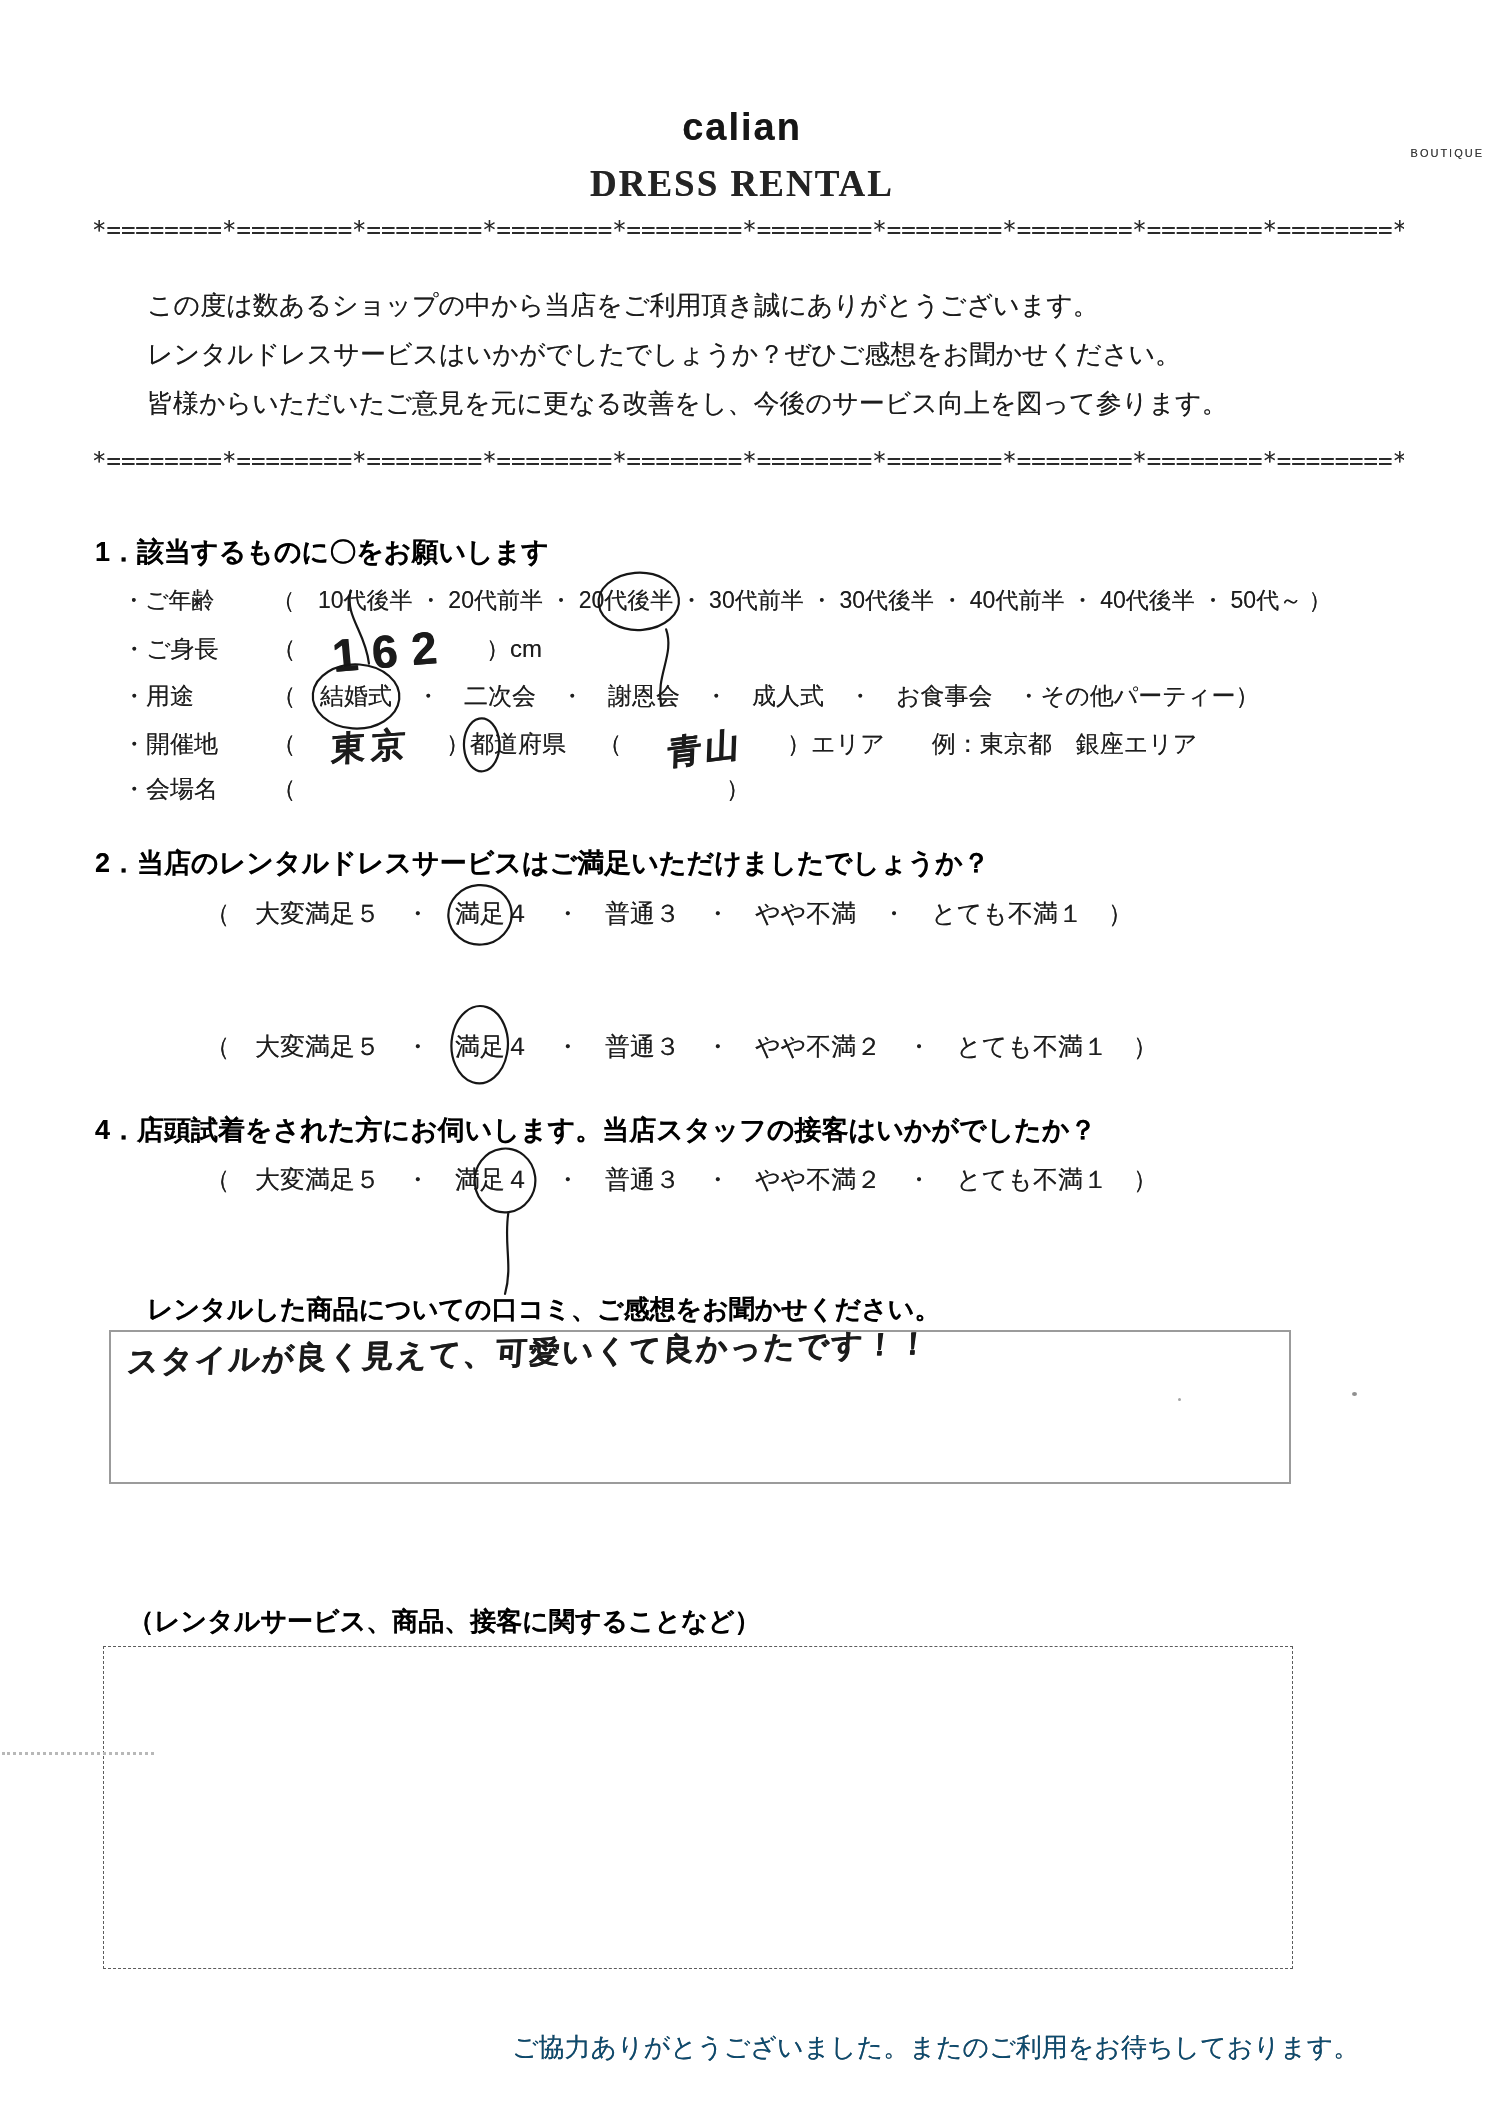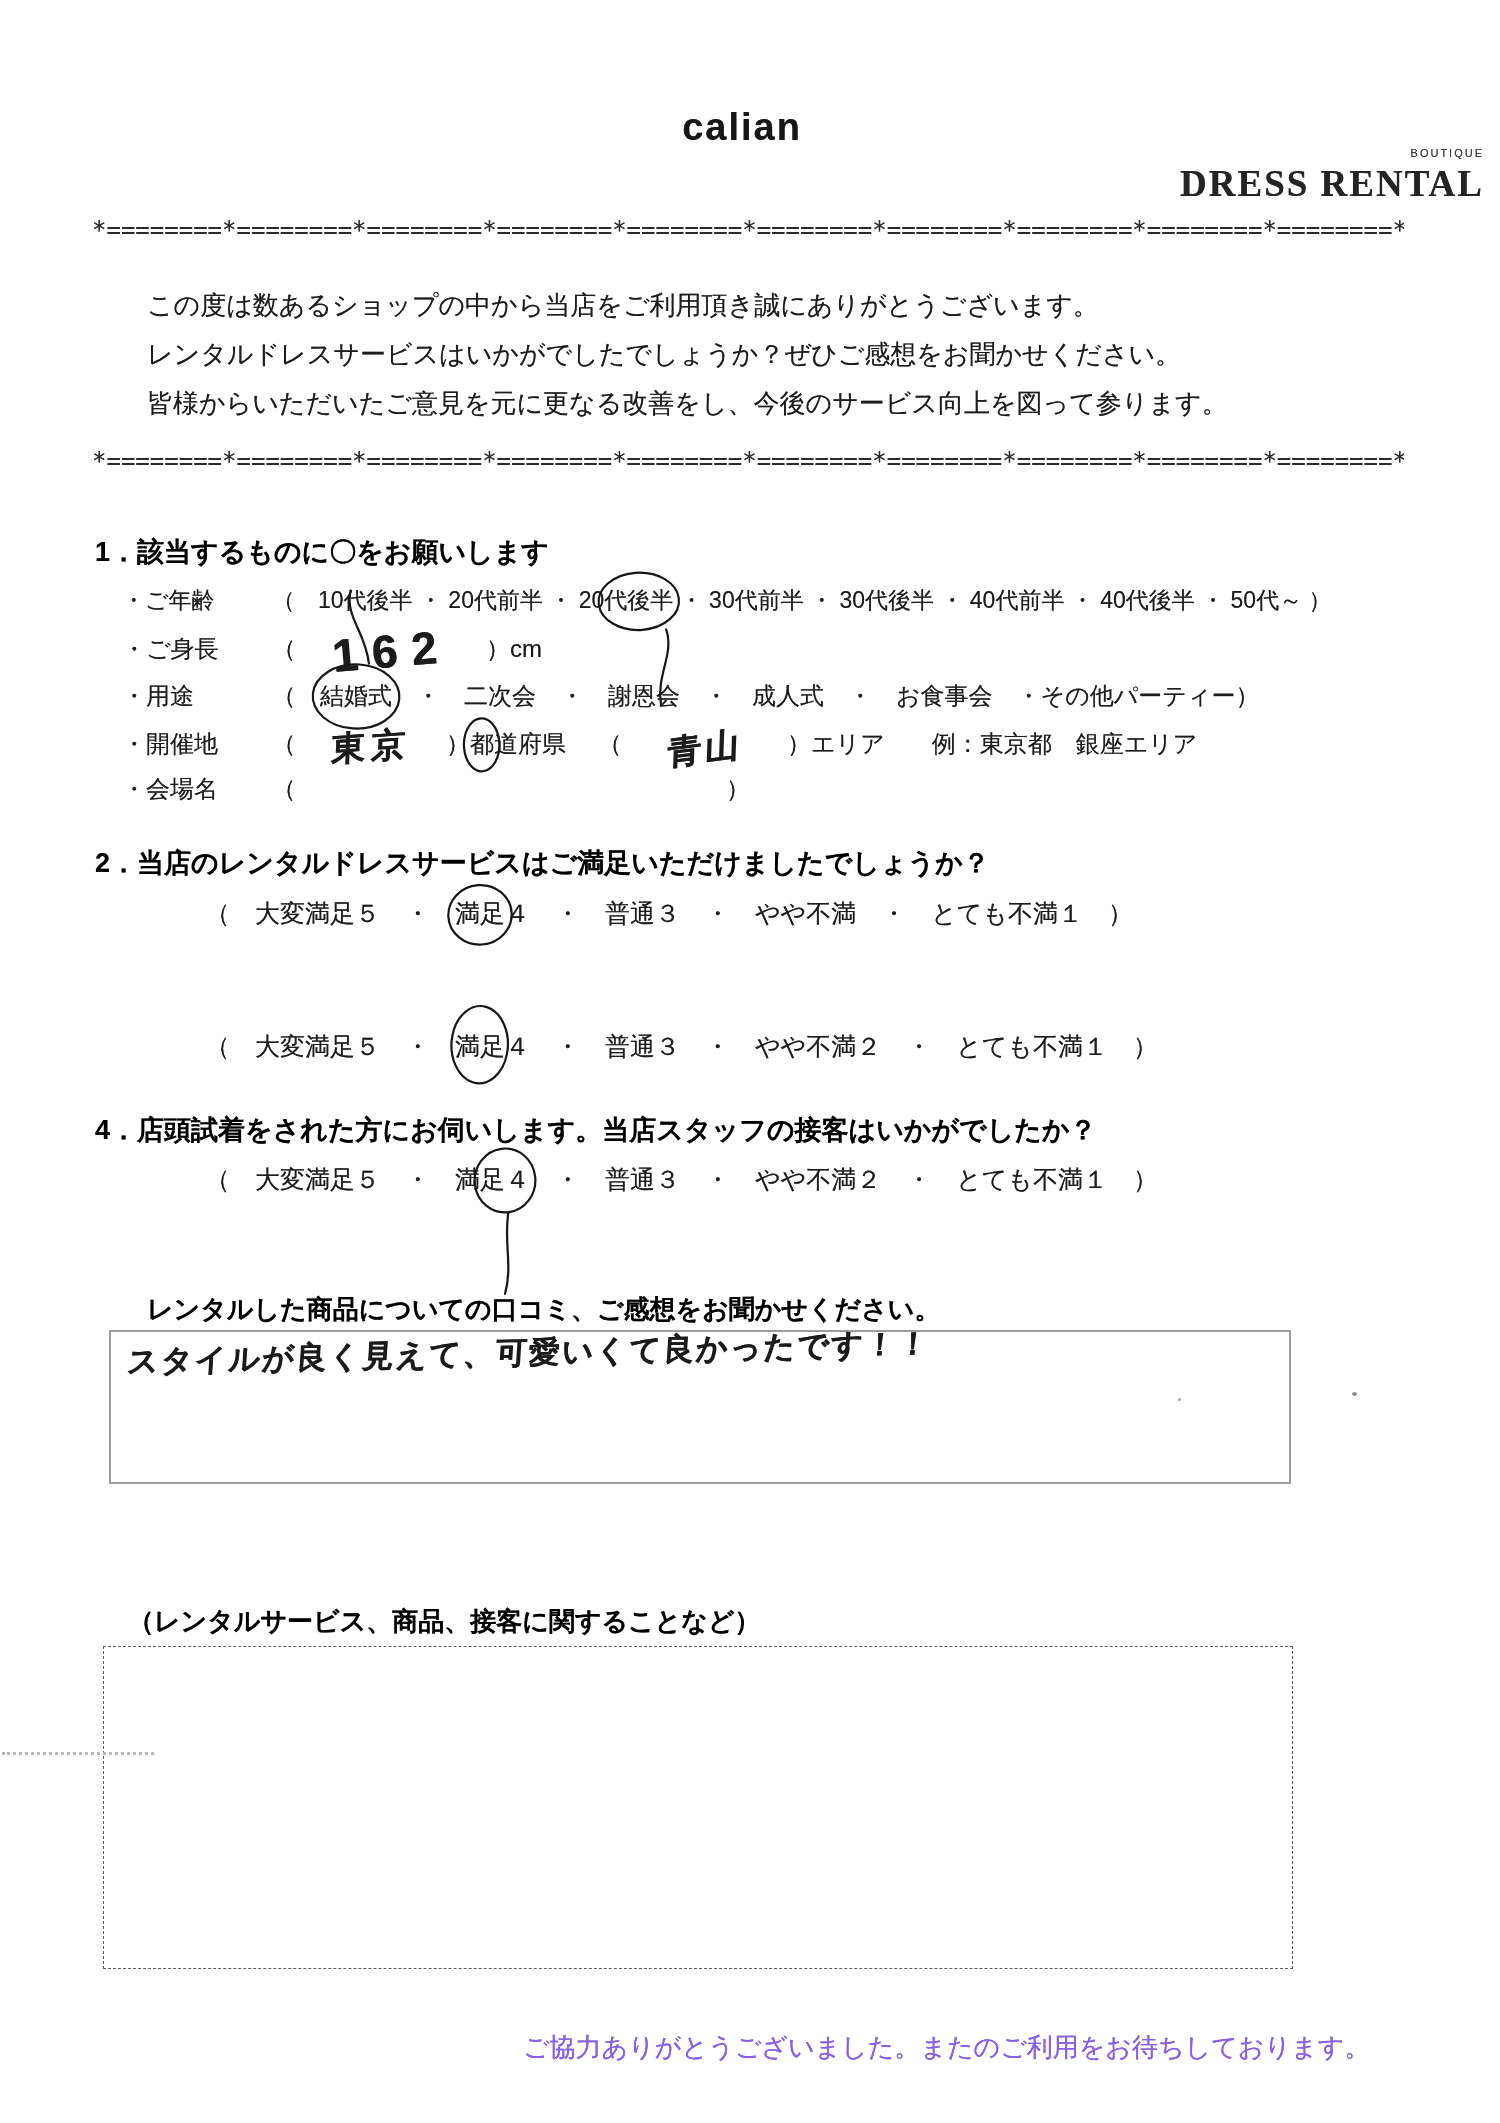--- a/index.html
+++ b/index.html
@@ -6,21 +6,21 @@
   .page{
     position:relative;width:1500px;height:2123px;margin:0 auto;background:#fff;
     font-family:"Liberation Sans","DejaVu Sans",sans-serif;
     color:#1a1a1a;overflow:hidden;
     text-shadow:0 0 .5px rgba(0,0,0,.55);
   }
   .abs{position:absolute;white-space:nowrap;}
 
   .logo{top:106px;left:0;width:1484px;text-align:center;font-size:38px;font-weight:700;letter-spacing:2px;color:#161616;}
   .logo-sub{top:147px;left:0;width:1484px;text-align:right;font-size:11px;letter-spacing:2px;color:#3a3a3a;}
-  .title{top:162px;left:0;width:1484px;text-align:right;font-size:37px;font-weight:700;
+  .title{top:162px;left:0;width:1484px;text-align:center;font-size:37px;font-weight:700;
          font-family:"Liberation Serif","DejaVu Serif",serif;letter-spacing:2px;color:#242424;}
 
   .sep{left:92px;width:1312px;overflow:hidden;font-family:"DejaVu Sans Mono",monospace;
        font-size:24px;color:#2a2a2a;letter-spacing:0;}
   .sep1{top:216px;}
   .sep2{top:447px;}
 
   .intro{top:281px;left:147px;font-size:26px;line-height:49px;color:#1c1c1c;}
 
   .q-head{font-size:27px;font-weight:700;color:#000;}
@@ -43,21 +43,21 @@
   .q2-opts{top:897px;left:205px;}
   .q3-opts{top:1030px;left:205px;}
   .q4-opts{top:1163px;left:205px;}
 
   .q5-sub{top:1292px;left:147px;font-size:26px;font-weight:700;color:#000;}
   .q6-sub{top:1604px;left:128px;font-size:26px;font-weight:700;color:#000;}
 
   .box1{top:1330px;left:109px;width:1178px;height:150px;border:2px solid #9b9b9b;background:#fff;}
   .box2{top:1646px;left:103px;width:1188px;height:321px;border:1.5px dashed #5c5c5c;background:#fff;}
 
-  .footer{top:2030px;left:523px;font-size:26px;color:#8b5cf6;}
+  .footer{top:2030px;left:512px;font-size:26px;color:#0c4a6e;}
 
   
   .hand{display:inline-block;color:#1b1b1b;line-height:1;font-weight:600;text-shadow:.6px 0 0 #1b1b1b;}
   .slot{display:inline-block;text-align:center;}
   .slot-162{width:190px;}
   .slot-tokyo{width:150px;}
   .slot-aoyama{width:165px;}
   .slot-hall{width:430px;}
   .hand-162{font-size:46px;letter-spacing:14px;transform:rotate(-5deg);vertical-align:-10px;}
   .hand-tokyo{font-size:34px;letter-spacing:6px;transform:rotate(-4deg) skewX(-6deg);vertical-align:-6px;}

